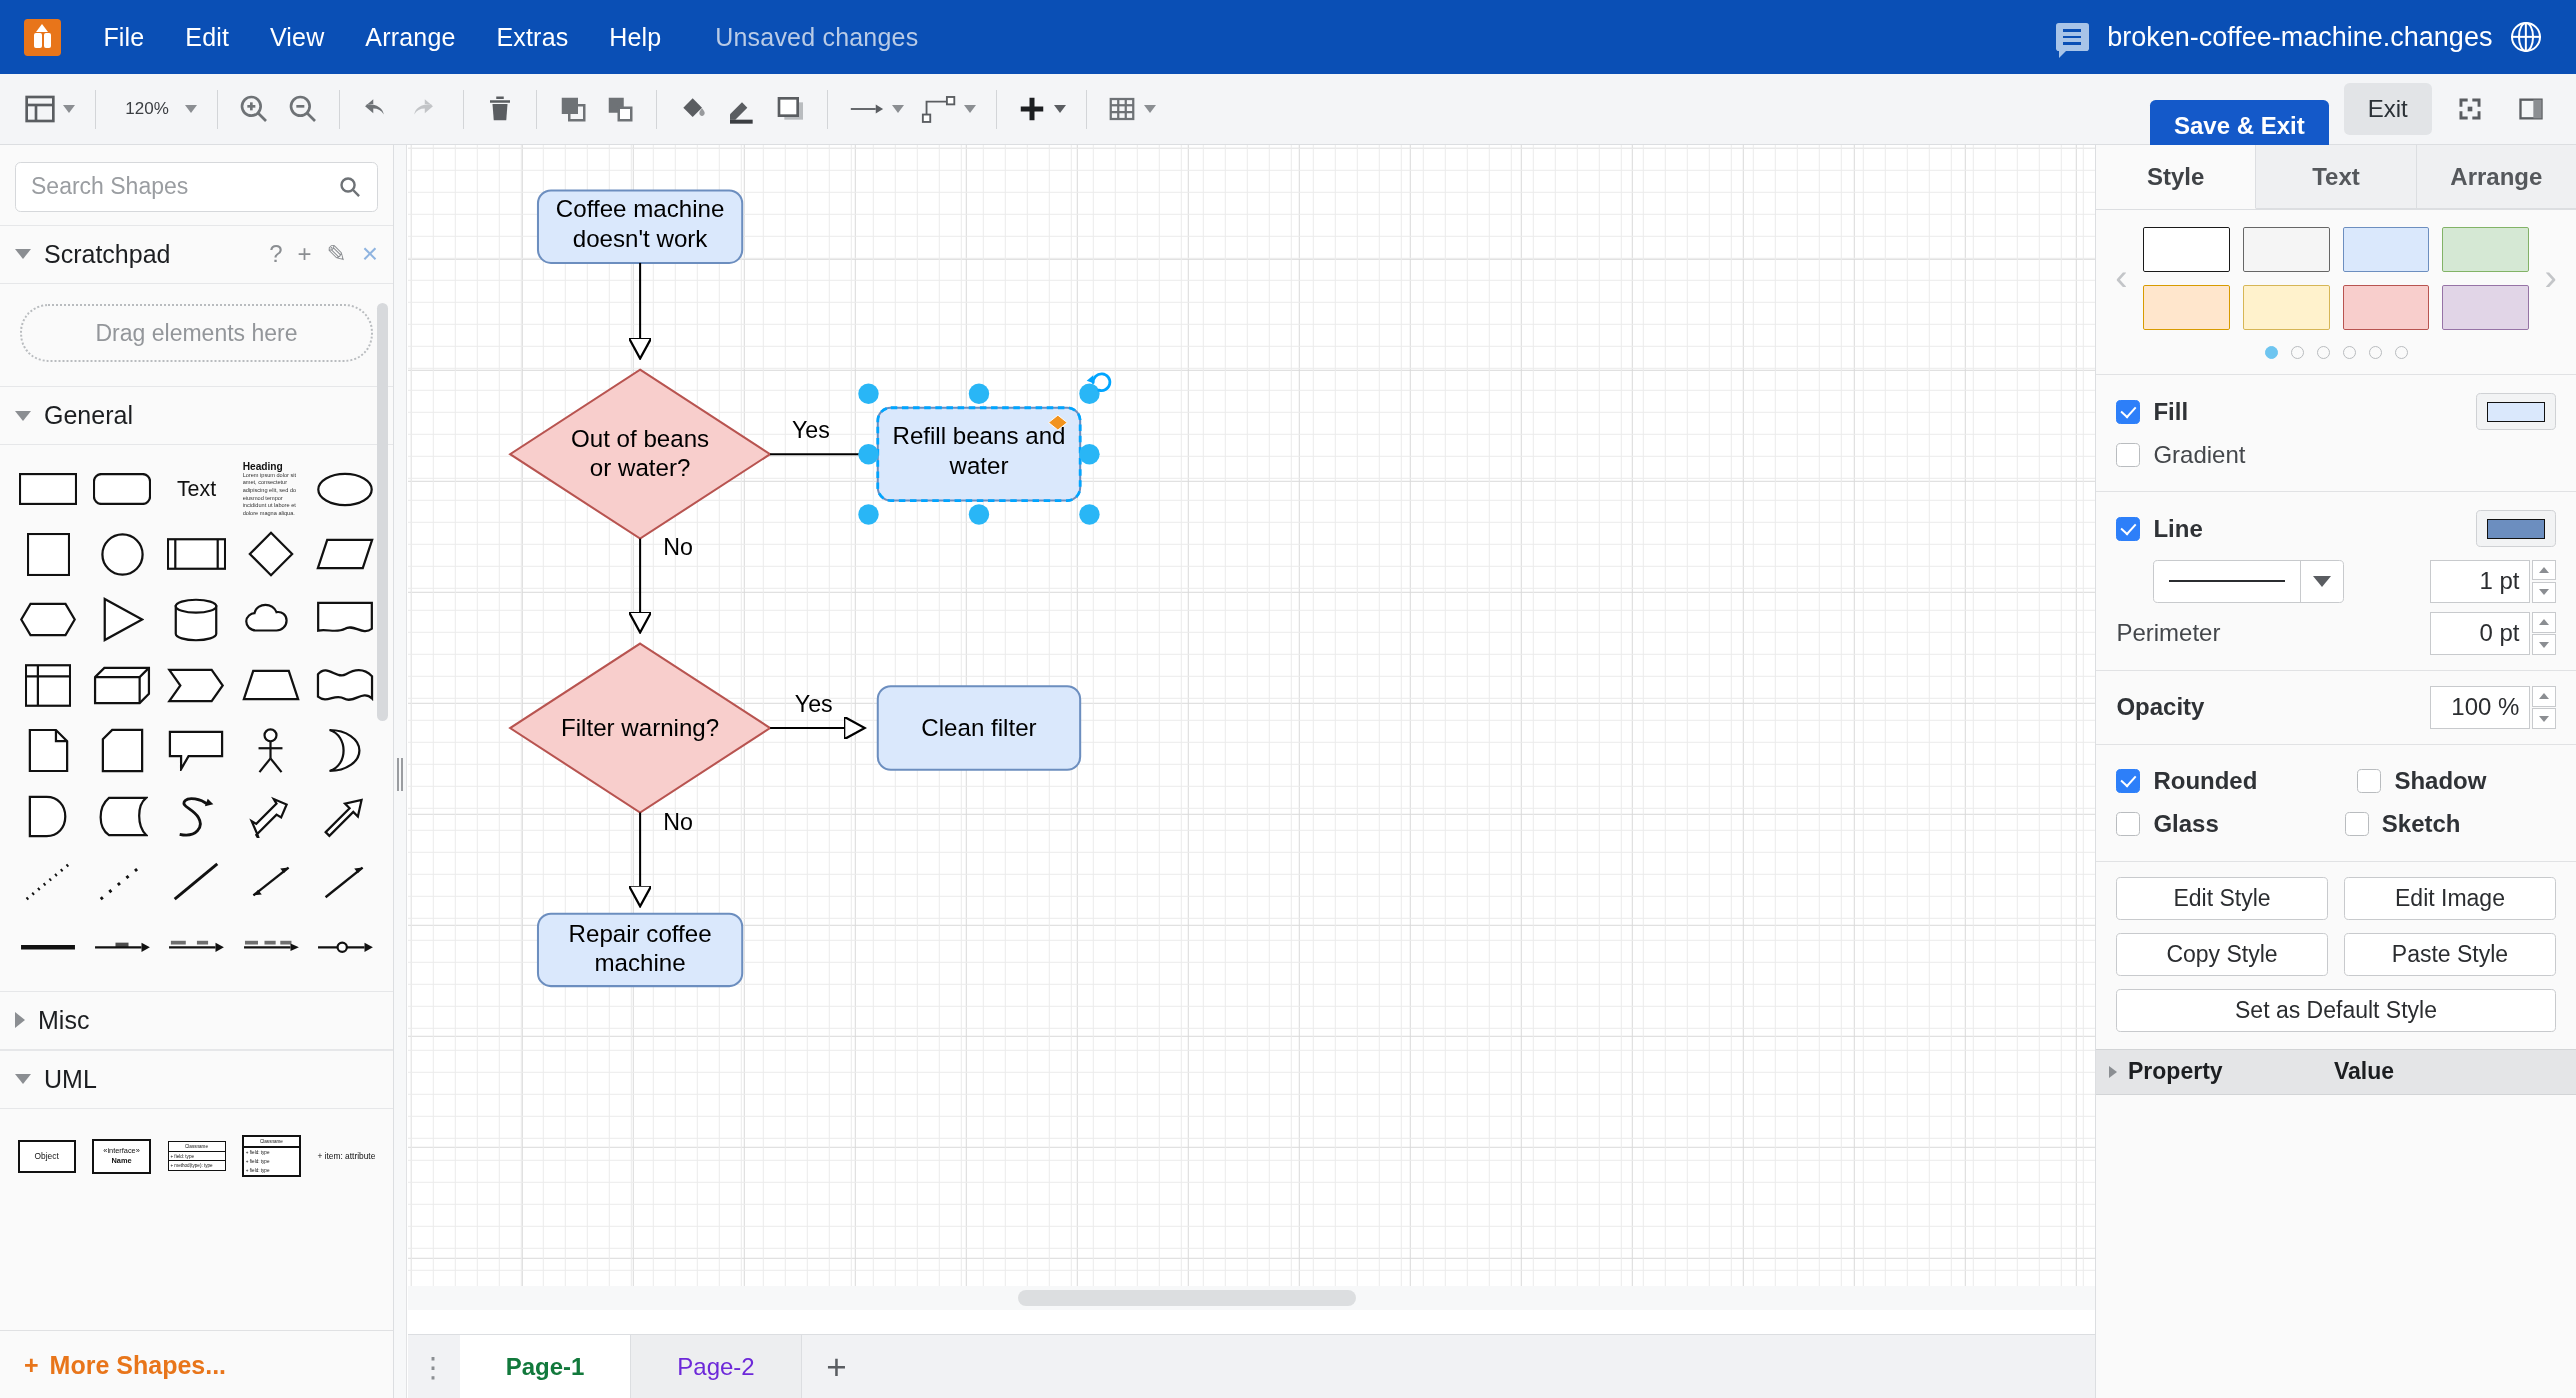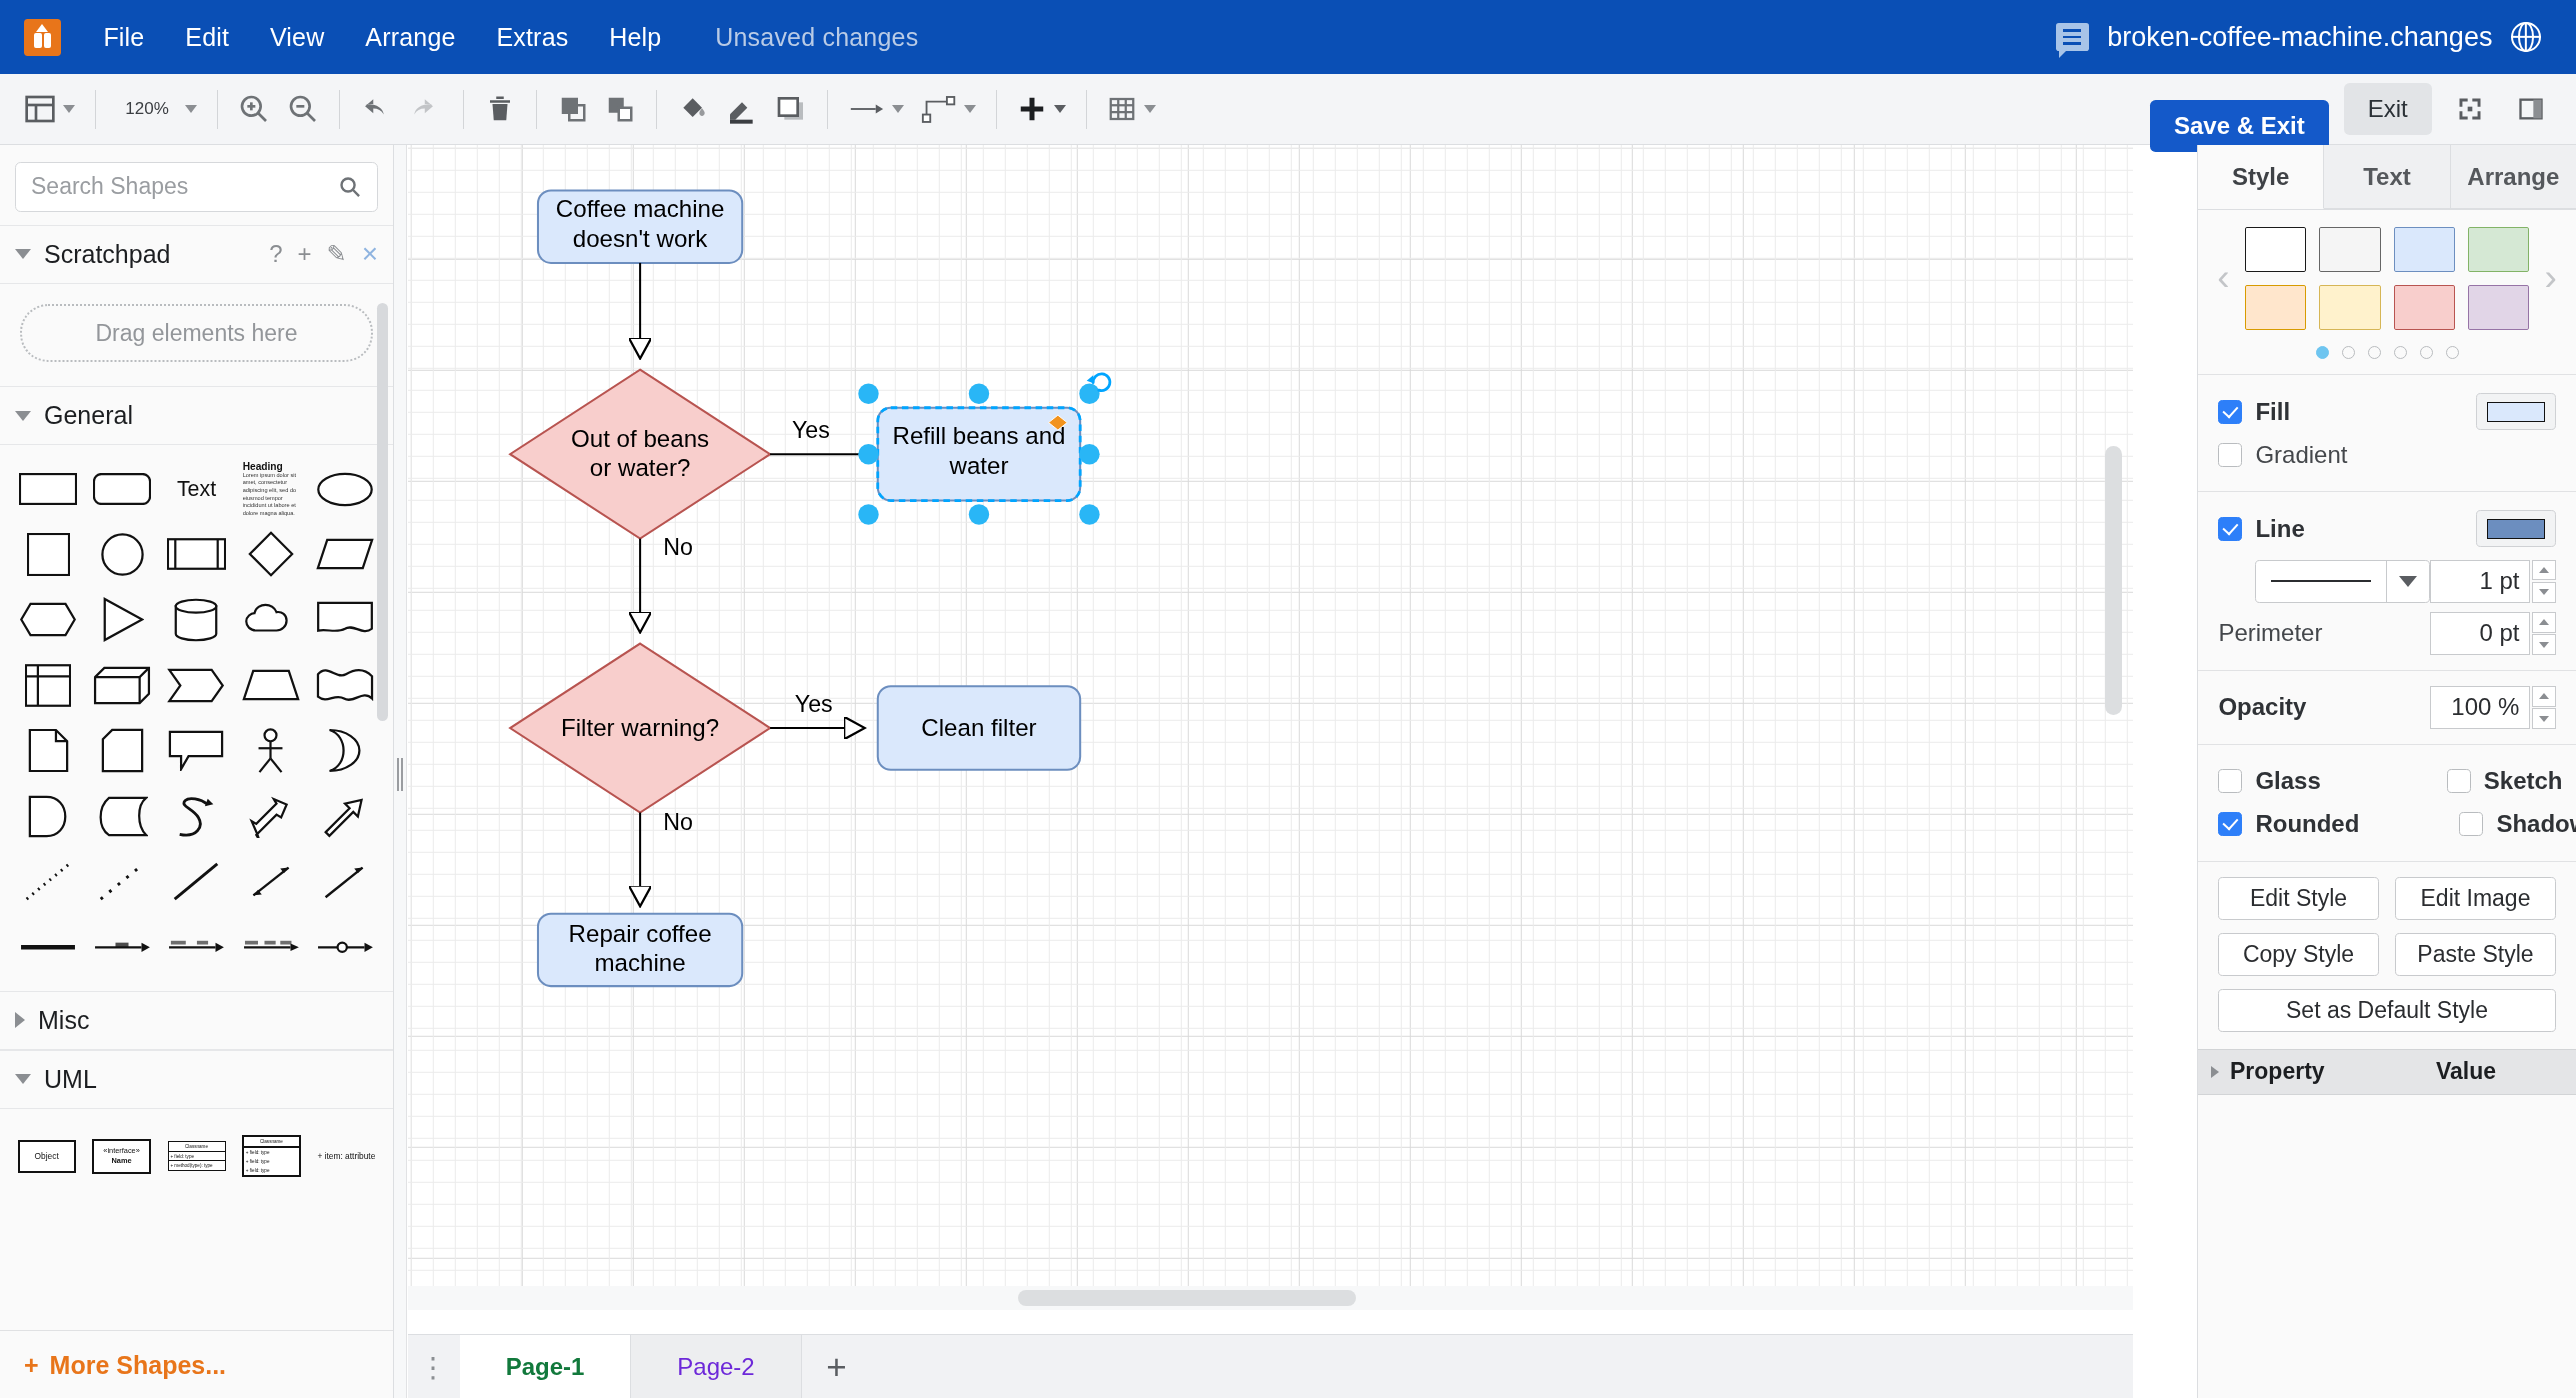--- a/index.html
+++ b/index.html
@@ -220,21 +220,21 @@
     background: #EDEEF0;
   }
   .page-tab.active { background: #fff; color: #12793C; font-weight: bold; }
   .page-add {
     width: 69px; display: flex; align-items: center; justify-content: center;
     color: #5a5d61; font-size: 35px;
   }
 
   
   .right-panel {
-    position: absolute; top: 145px; right: 0; width: 379px; bottom: 0;
+    position: absolute; top: 145px; right: 0; width: 481px; bottom: 0;
     background: #FAFAFA; border-left: 0.9px solid #dcdee1; overflow: hidden;
   }
   .tabs { display: flex; height: 65px; border-bottom: 0.9px solid #dcdee1; }
   .rtab {
     flex: 1; display: flex; align-items: center; justify-content: center;
     font-size: 24px; font-weight: bold; color: #55585c; background: #EFF0F2;
     border-right: 0.9px solid #dcdee1; border-bottom: 0.9px solid #dcdee1;
   }
   .rtab.active { background: #FAFAFA; border-bottom: 0.9px solid #FAFAFA; color: #3f4246; }
   .rtab:last-child { border-right: none; }
@@ -972,31 +972,31 @@
             <div>
                 <span style="width:0;height:0;border-left:5.6px solid transparent;border-right:5.6px solid transparent;border-top:6.5px solid #8b8e92;display:block"></span>
               </div>
           </span>
         </span>
       </div>
     </div>
 
     <div class="sect">
       <div class="row">
+        <span class="cb on"></span>
+        <span class="lbl b">Rounded</span>
+        <span class="cb" style="margin-left:100px"></span>
+        <span class="lbl b">Shadow</span>
+      </div>
+      <div class="row">
         <span class="cb"></span>
         <span class="lbl b">Glass</span>
         <span class="cb" style="margin-left:126px"></span>
         <span class="lbl b">Sketch</span>
       </div>
-      <div class="row">
-        <span class="cb on"></span>
-        <span class="lbl b">Rounded</span>
-        <span class="cb" style="margin-left:100px"></span>
-        <span class="lbl b">Shadow</span>
-      </div>
     </div>
 
     <div class="sect" style="padding-bottom:7.4px">
       <div class="btn-row" style="padding:0 0 13px 0">
         <button class="pbtn">Edit Style</button>
         <button class="pbtn">Edit Image</button>
       </div>
       <div class="btn-row" style="padding:0 0 13px 0">
         <button class="pbtn">Copy Style</button>
         <button class="pbtn">Paste Style</button>

